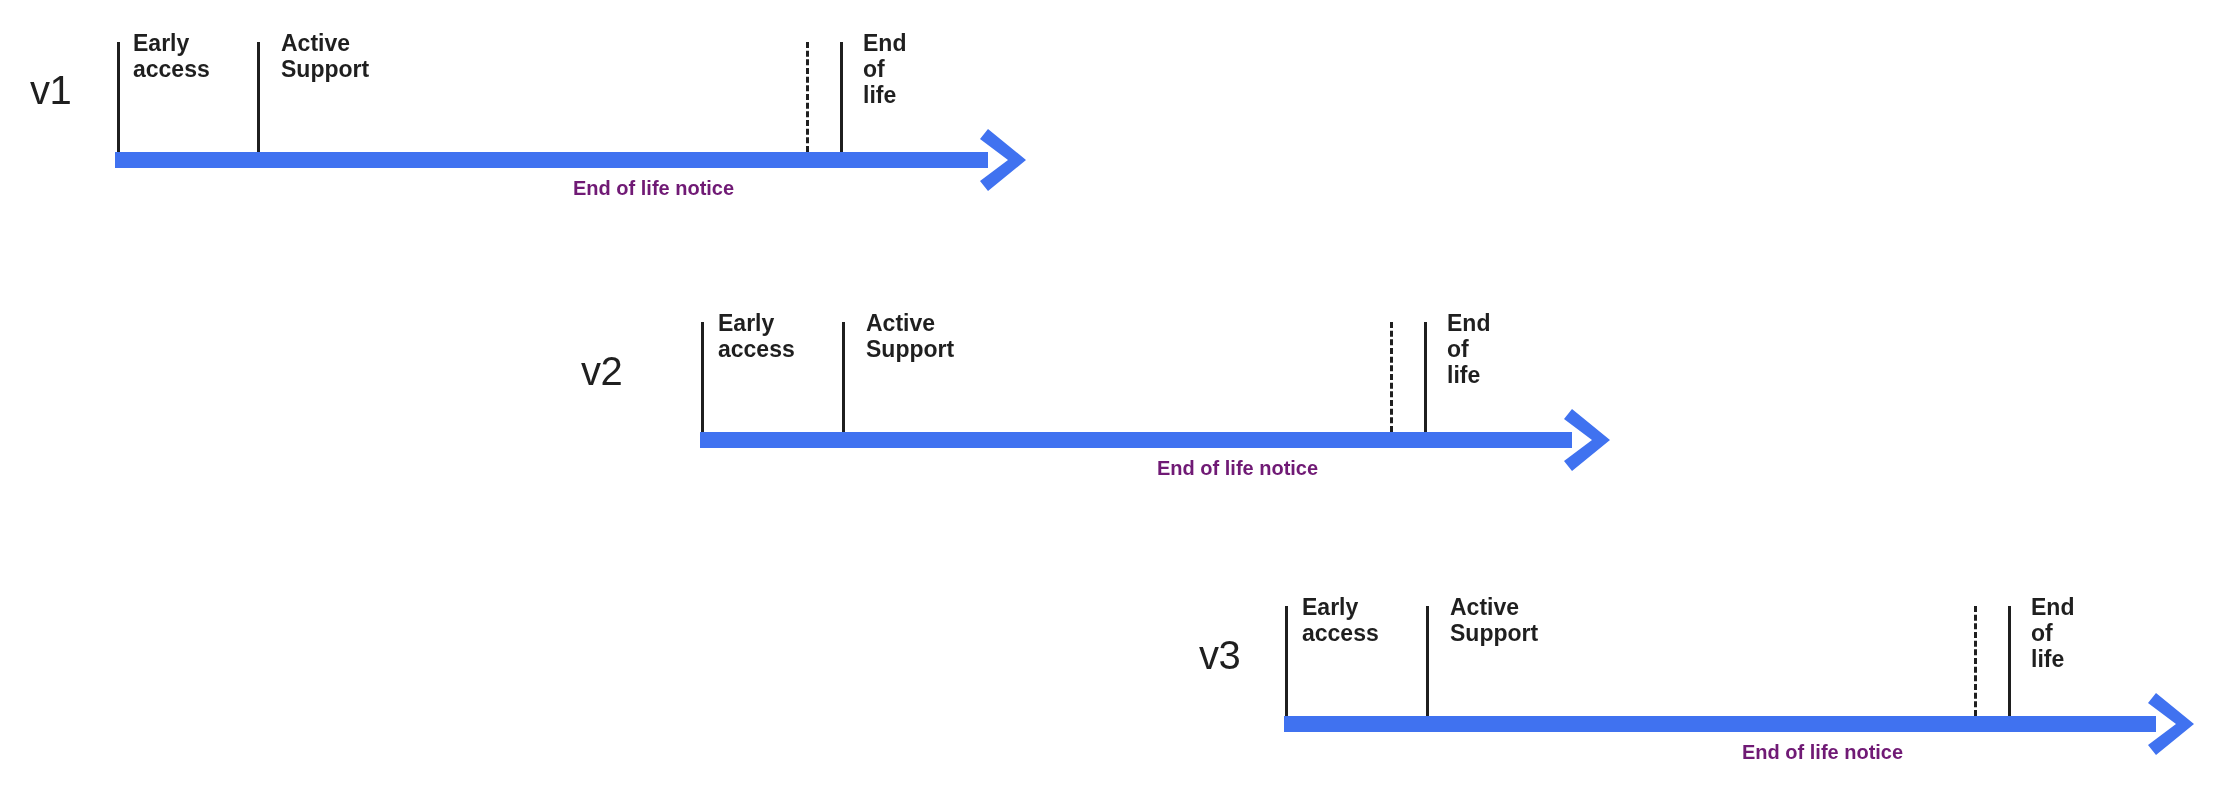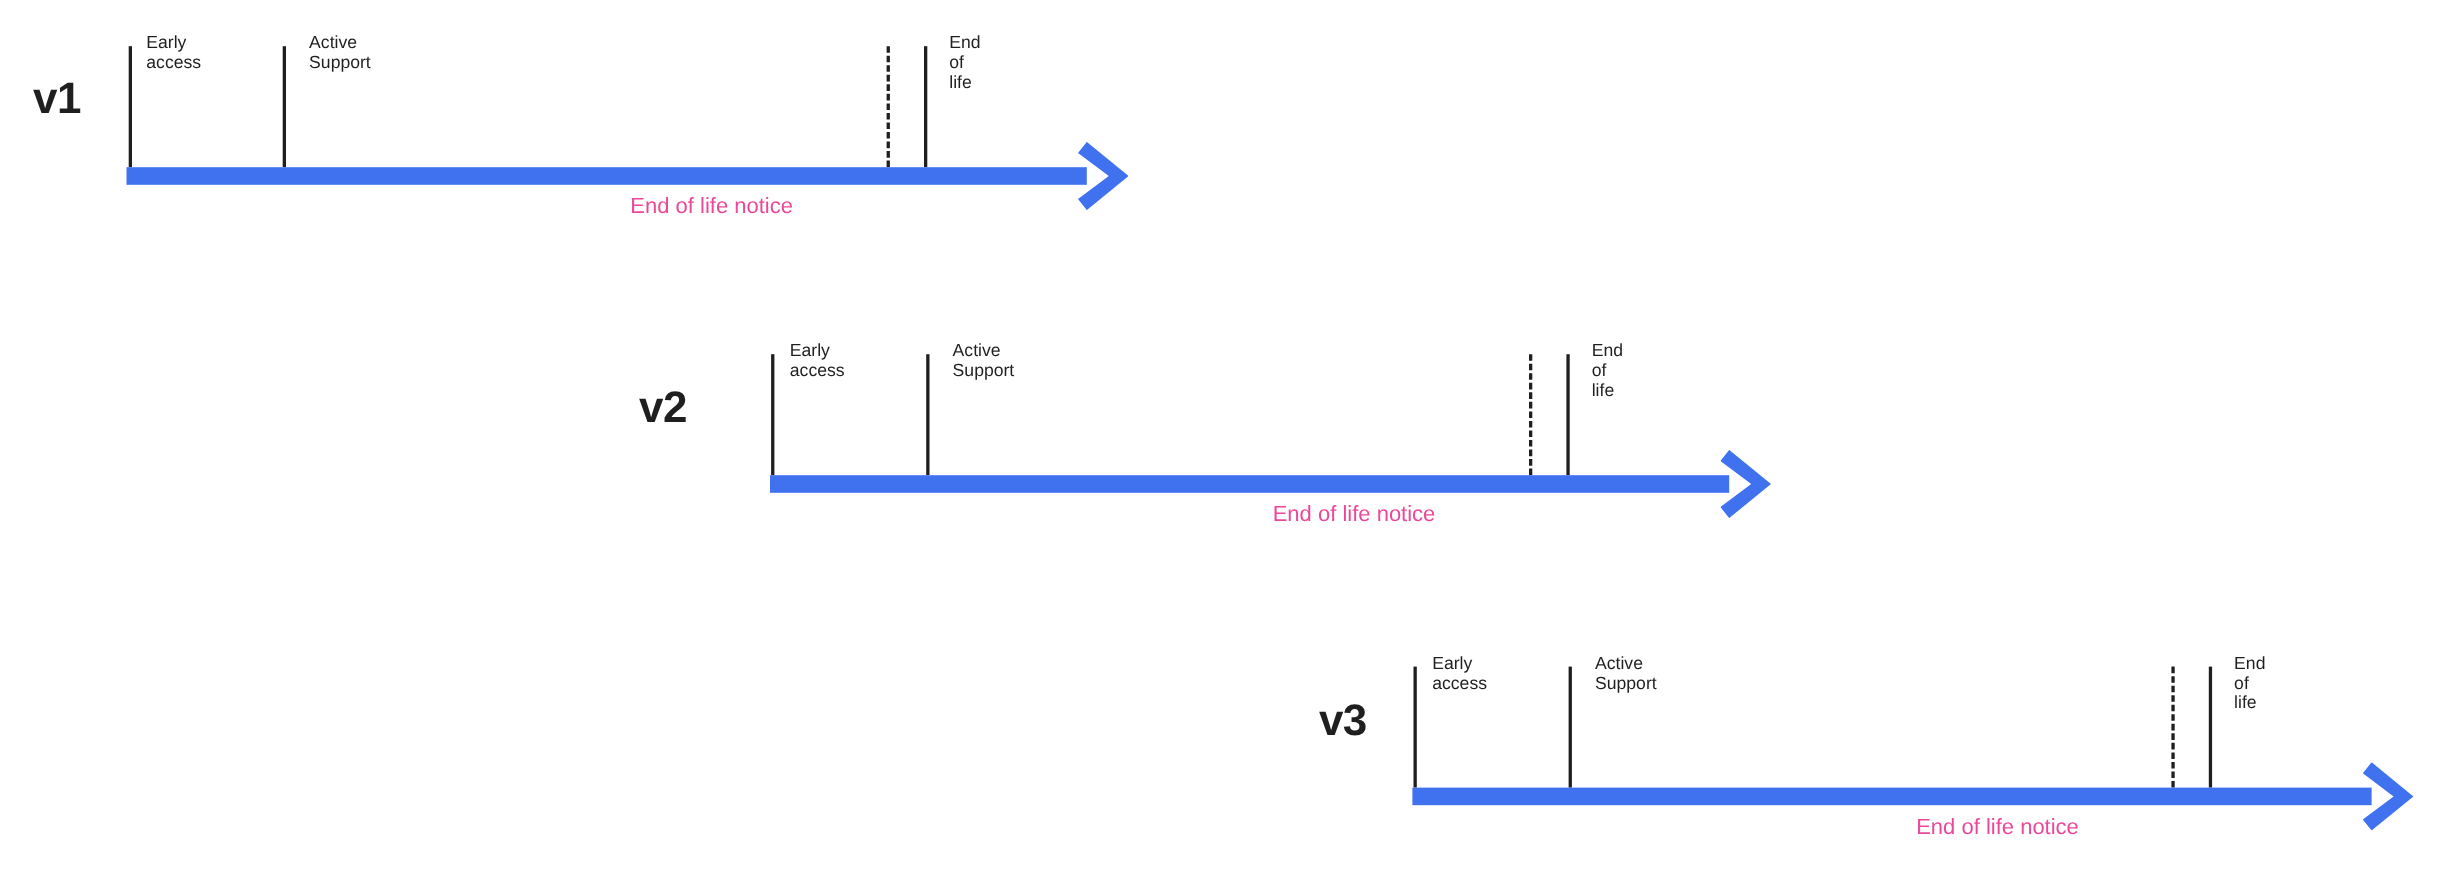--- a/index.html
+++ b/index.html
@@ -23,21 +23,21 @@
   .timeline-row {
     position: absolute;
     left: 0;
     top: 0;
   }
 
   
   .version-label {
     position: absolute;
     font-size: 40px;
-    font-weight: 700;
+    font-weight: 400;
     color: #1f1f1f;
     line-height: 1;
     letter-spacing: -0.5px;
     white-space: nowrap;
   }
 
   
   .divider {
     position: absolute;
     width: 3px;
@@ -45,22 +45,22 @@
   }
   .divider.dashed {
     width: 0;
     background: transparent;
     border-left: 3px dashed #1f1f1f;
   }
 
   
   .phase-label {
     position: absolute;
-    font-size: 16px;
-    font-weight: 400;
+    font-size: 23px;
+    font-weight: 700;
     color: #1f1f1f;
     line-height: 1.12;
     white-space: pre-line;
   }
 
   
   .arrow-shaft {
     position: absolute;
     height: 16px;
     background: #4072f0;
@@ -73,22 +73,22 @@
   .arrow-head svg {
     display: block;
     width: 100%;
     height: 100%;
   }
 
   
   .notice-label {
     position: absolute;
     font-size: 20px;
-    font-weight: 400;
-    color: #ec4899;
+    font-weight: 700;
+    color: #701a75;
     line-height: 1.1;
     white-space: nowrap;
   }
 </style>
 </head>
 <body>
 
 <div id="canvas" style="background: rgb(255, 255, 255);">
 
   <div class="timeline-row">

